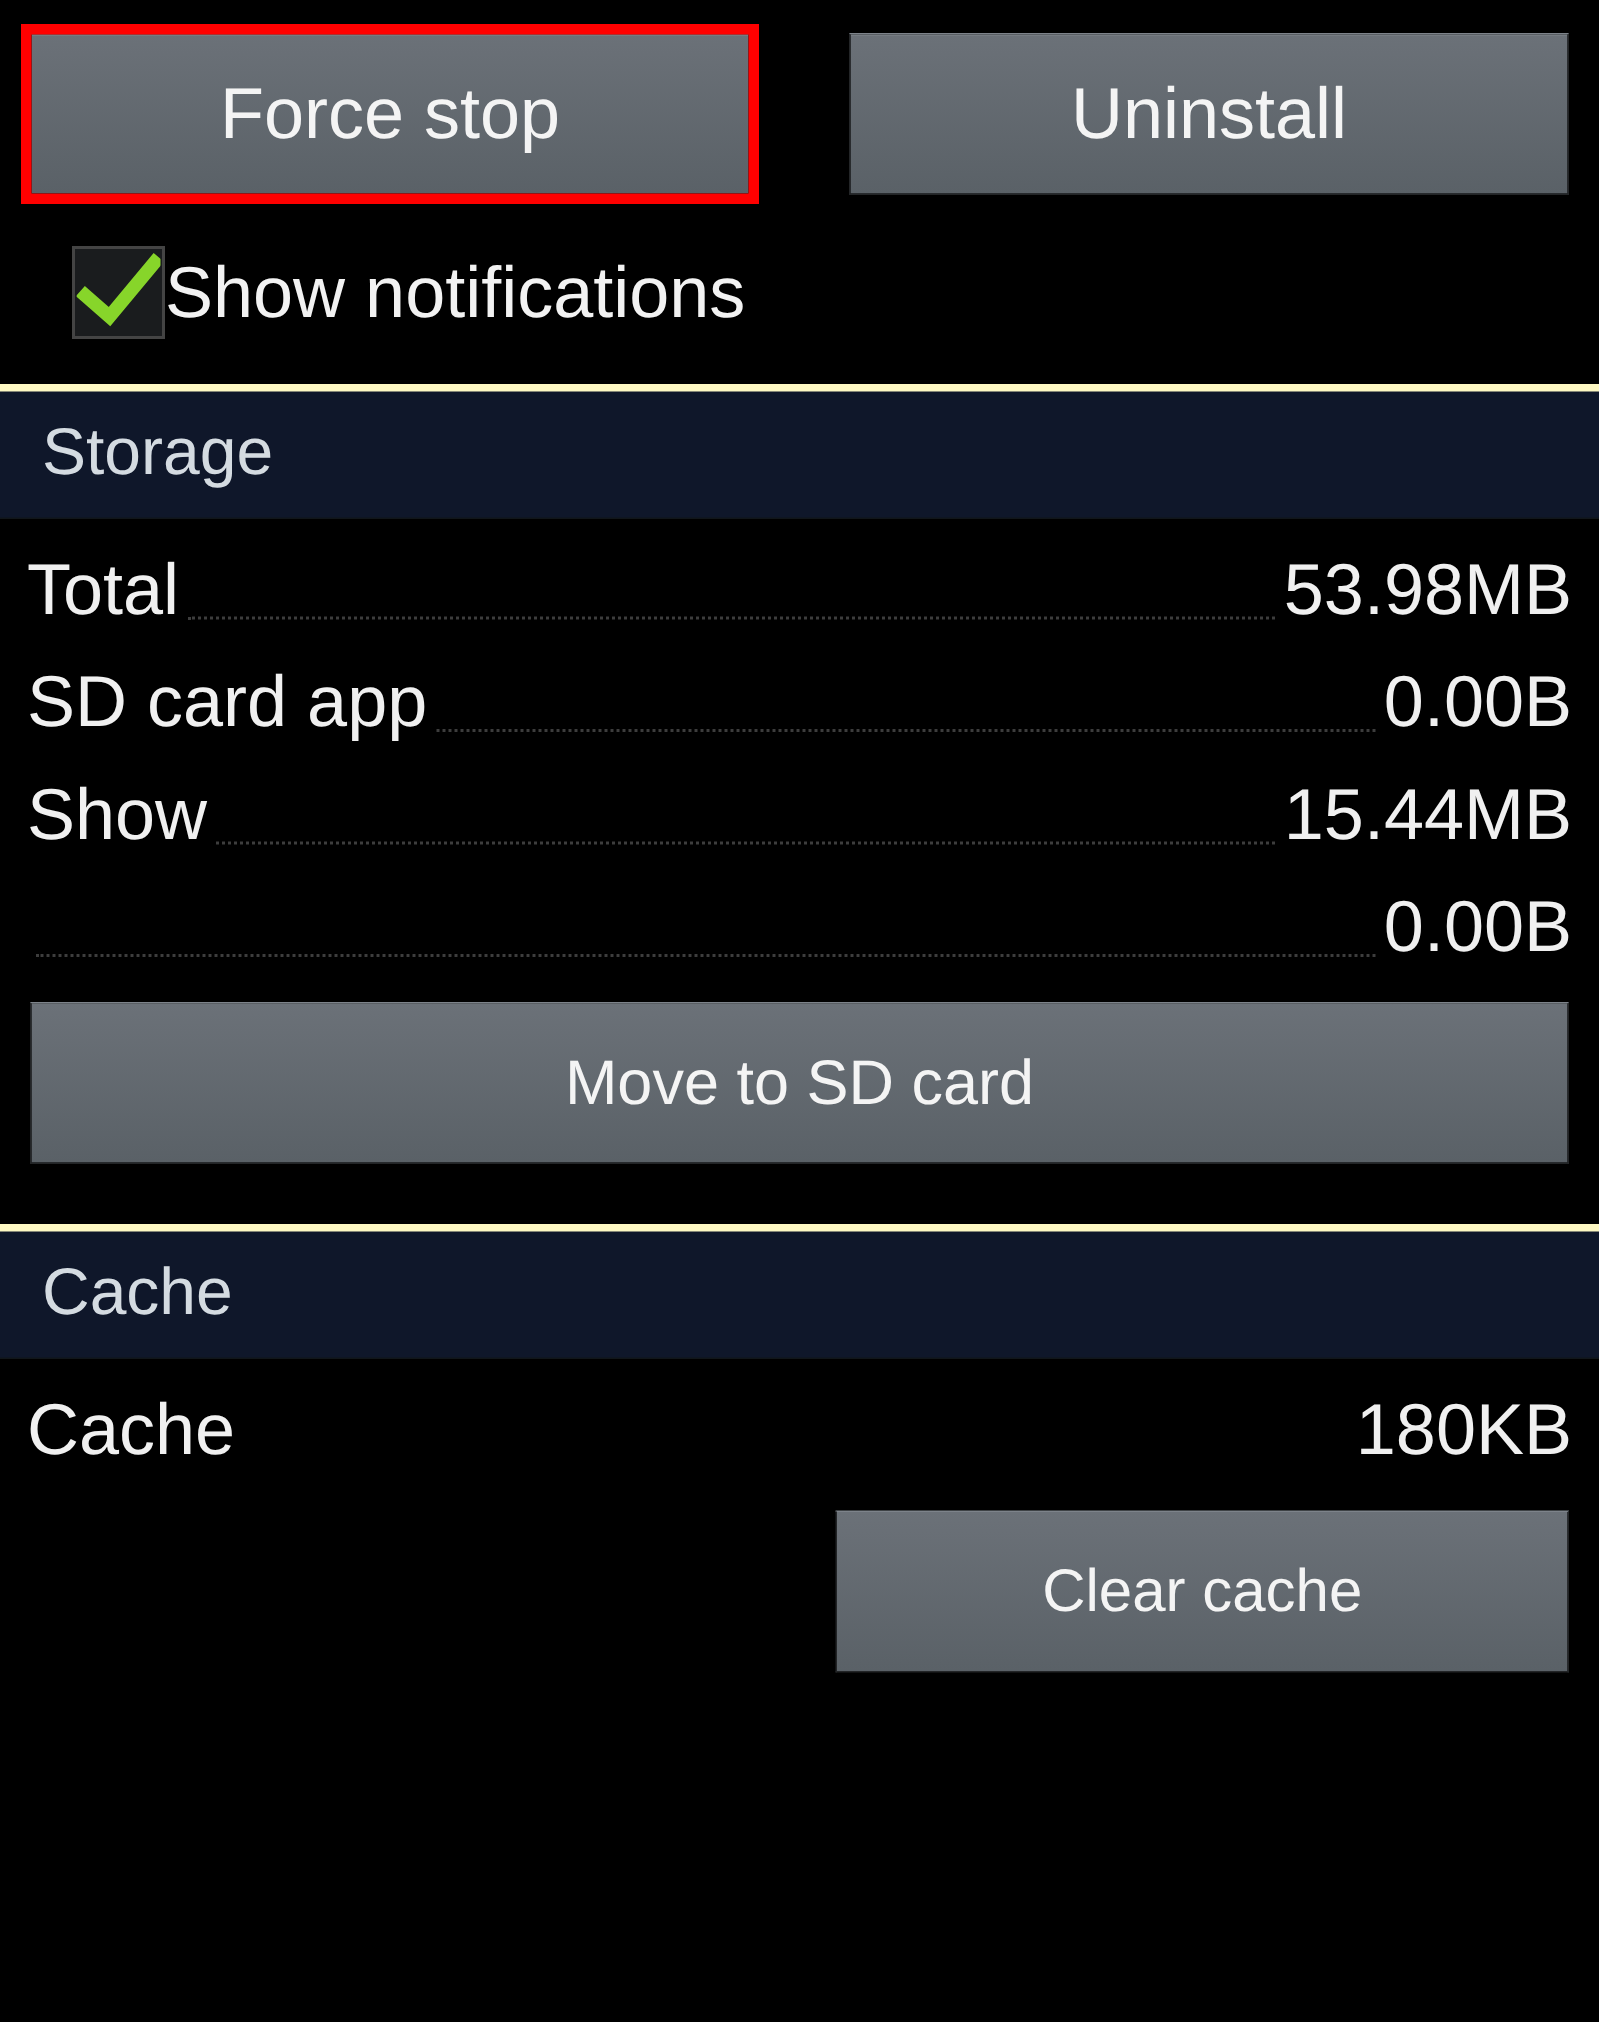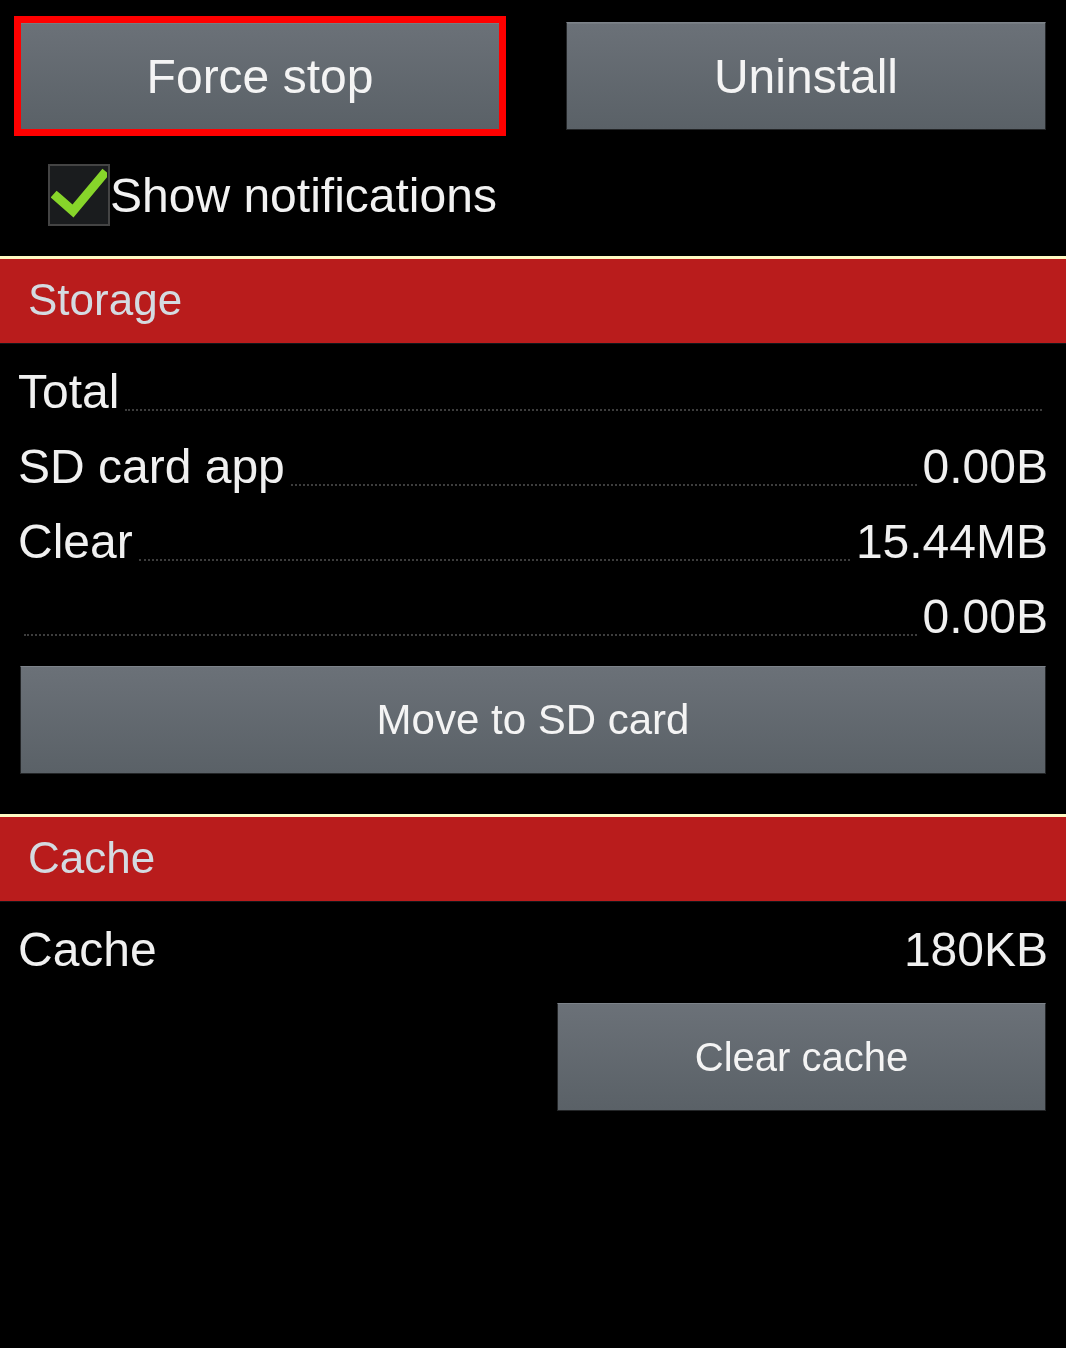--- a/index.html
+++ b/index.html
@@ -43,25 +43,25 @@
       background: #1a1c1e;
       border: 2px solid #444;
       display: flex;
       align-items: center;
       justify-content: center;
       cursor: pointer;
     }
     .checkbox svg { display: block; }
     .checkbox-label { font-size: 48px; color: #f2f2f2; }
     .section-header {
-      background: #b91c1c;
+      background: #0f172a;
       padding: 16px 28px 18px 28px;
       font-size: 44px;
       color: #d4dbe1;
-      border-top: 3px solid #fef9c3;
+      border-top: 5px solid #fef9c3;
       border-bottom: 1px solid #11161a;
     }
     .rows { padding: 0 18px; text-align: right; }
     .datarow {
       display: flex;
       align-items: baseline;
       padding-top: 20px;
     }
     .datarow .label { font-size: 48px; color: #f0f0f0; white-space: nowrap; }
     .datarow .filler {
@@ -113,28 +113,29 @@
     </svg>
   </div>
   <div class="checkbox-label">Show notifications</div>
 </div>
 
 <div class="section-header">Storage</div>
 <div class="rows">
   <div class="datarow">
     <span class="label">Total</span>
     <span class="filler"></span>
+    <span class="value">53.98MB</span>
   </div>
   <div class="datarow">
     <span class="label">SD card app</span>
     <span class="filler"></span>
     <span class="value">0.00B</span>
   </div>
   <div class="datarow">
-    <span class="label">Clear</span>
+    <span class="label">Show</span>
     <span class="filler"></span>
     <span class="value">15.44MB</span>
   </div>
   <div class="datarow">
     <span class="filler"></span>
     <span class="value">0.00B</span>
   </div>
 </div>
 <div class="dual-row">
   <div class="btn2">Move to SD card</div>

